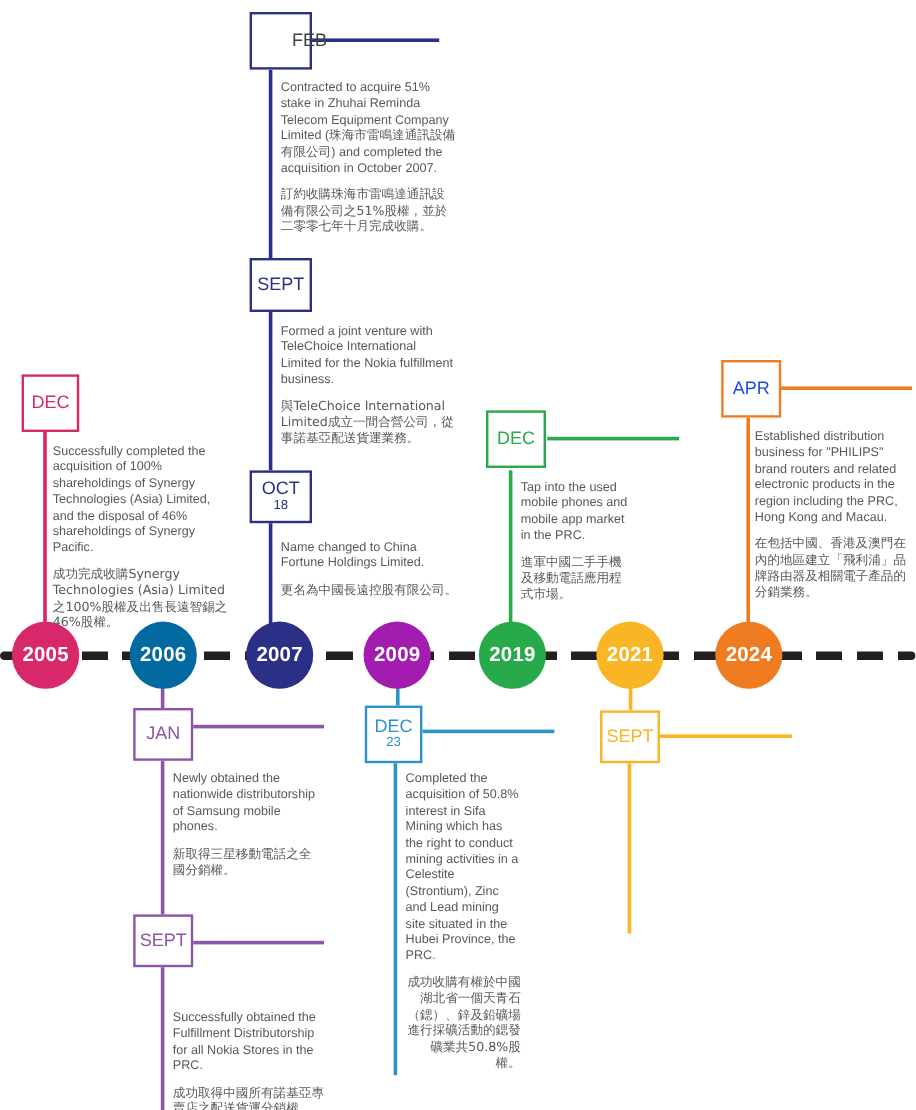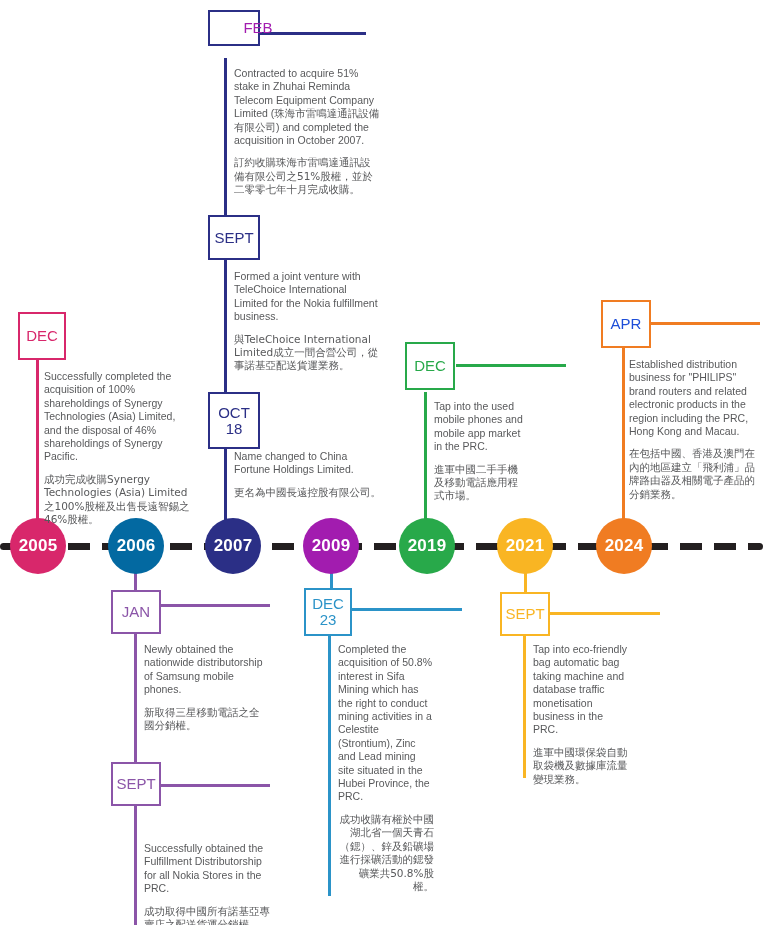--- a/index.html
+++ b/index.html
@@ -33,21 +33,21 @@
   
   .stem{position:absolute;width:3px;z-index:2;}
 
   
   .mbox{
     position:absolute;background:#ffffff;border:2px solid #000;
     display:flex;flex-direction:column;align-items:center;justify-content:center;
     font-size:15px;line-height:1.05;font-weight:normal;
     z-index:5;box-sizing:border-box;
   }
-  .mbox .m2{font-size:15px;}
+  .mbox .m2{font-size:11px;}
 
   
   .hrule{position:absolute;height:3px;z-index:3;}
 
   
   .rail{position:absolute;width:3px;z-index:2;}
 
   
   .copy{
     position:absolute;color:#58595b;z-index:6;
@@ -61,38 +61,38 @@
 </style>
 </head>
 <body>
 
 <div id="stage">
 
   <div class="spine"></div>
 
   <div class="stem" style="left:224px;top:58px;height:490px;background:#2b2f86;"></div>
   <div class="hrule" style="left:256px;top:32px;width:110px;background:#2b2f86;"></div>
-  <div class="mbox" style="left:208px;top:10px;width:52px;height:36px;border-color:#2b2f86;color:#a21caf;padding-left:48px;">
+  <div class="mbox" style="left:208px;top:10px;width:52px;height:48px;border-color:#2b2f86;color:#404040;padding-left:48px;">
     <span class="m1">FEB</span>
   </div>
   <div class="copy" style="left:234px;top:67px;width:146px;">
     <p class="en">Contracted to acquire 51% stake in Zhuhai Reminda Telecom Equipment Company Limited (珠海市雷鳴達通訊設備有限公司) and completed the acquisition in October 2007.</p>
     <p class="zh">訂約收購珠海市雷鳴達通訊設備有限公司之51%股權，並於二零零七年十月完成收購。</p>
   </div>
 
   <div class="hrule" style="left:256px;top:238px;width:0px;background:#2b2f86;"></div>
   <div class="mbox" style="left:208px;top:215px;width:52px;height:45px;border-color:#2b2f86;color:#2b2f86;">
     <span class="m1">SEPT</span>
   </div>
   <div class="copy" style="left:234px;top:270px;width:148px;">
     <p class="en">Formed a joint venture with TeleChoice International Limited for the Nokia fulfillment business.</p>
     <p class="zh">與TeleChoice International Limited成立一間合營公司，從事諾基亞配送貨運業務。</p>
   </div>
 
-  <div class="mbox" style="left:208px;top:392px;width:52px;height:57px;border-color:#2b2f86;color:#2b2f86;">
+  <div class="mbox" style="left:208px;top:392px;width:52px;height:44px;border-color:#2b2f86;color:#2b2f86;">
     <span class="m1">OCT</span>
     <span class="m2">18</span>
   </div>
   <div class="copy" style="left:234px;top:450px;width:150px;">
     <p class="en">Name changed to China Fortune Holdings Limited.</p>
     <p class="zh">更名為中國長遠控股有限公司。</p>
   </div>
 
   <div class="stem" style="left:36px;top:348px;height:200px;background:#d8276b;"></div>
   <div class="mbox" style="left:18px;top:312px;width:48px;height:48px;border-color:#d8276b;color:#d8276b;">
@@ -154,24 +154,20 @@
     <p class="en">Completed the acquisition of 50.8% interest in Sifa Mining which has the right to conduct mining activities in a Celestite (Strontium), Zinc and Lead mining site situated in the Hubei Province, the PRC.</p>
     <p class="zh right-al">成功收購有權於中國湖北省一個天青石（鍶）、鋅及鉛礦場進行採礦活動的鍶發礦業共50.8%股權。</p>
   </div>
 
   <div class="stem" style="left:524px;top:560px;height:32px;background:#f9b523;"></div>
   <div class="hrule" style="left:550px;top:612px;width:110px;background:#f9b523;"></div>
   <div class="mbox" style="left:500px;top:592px;width:50px;height:44px;border-color:#f9b523;color:#f9b523;">
     <span class="m1">SEPT</span>
   </div>
   <div class="rail" style="left:523px;top:636px;height:142px;background:#f9b523;"></div>
-  <div class="copy" style="left:533px;top:643px;width:96px;">
-    <p class="en">Tap into eco-friendly bag automatic bag taking machine and database traffic monetisation business in the PRC.</p>
-    <p class="zh">進軍中國環保袋自動取袋機及數據庫流量變現業務。</p>
-  </div>
 
   <div class="node" style="left:10px;background:#d8276b;">
     <span>2005</span>
   </div>
   <div class="node" style="left:108px;background:#0369a1;">
     <span>2006</span>
   </div>
   <div class="node" style="left:205px;background:#2b2f86;">
     <span>2007</span>
   </div>

